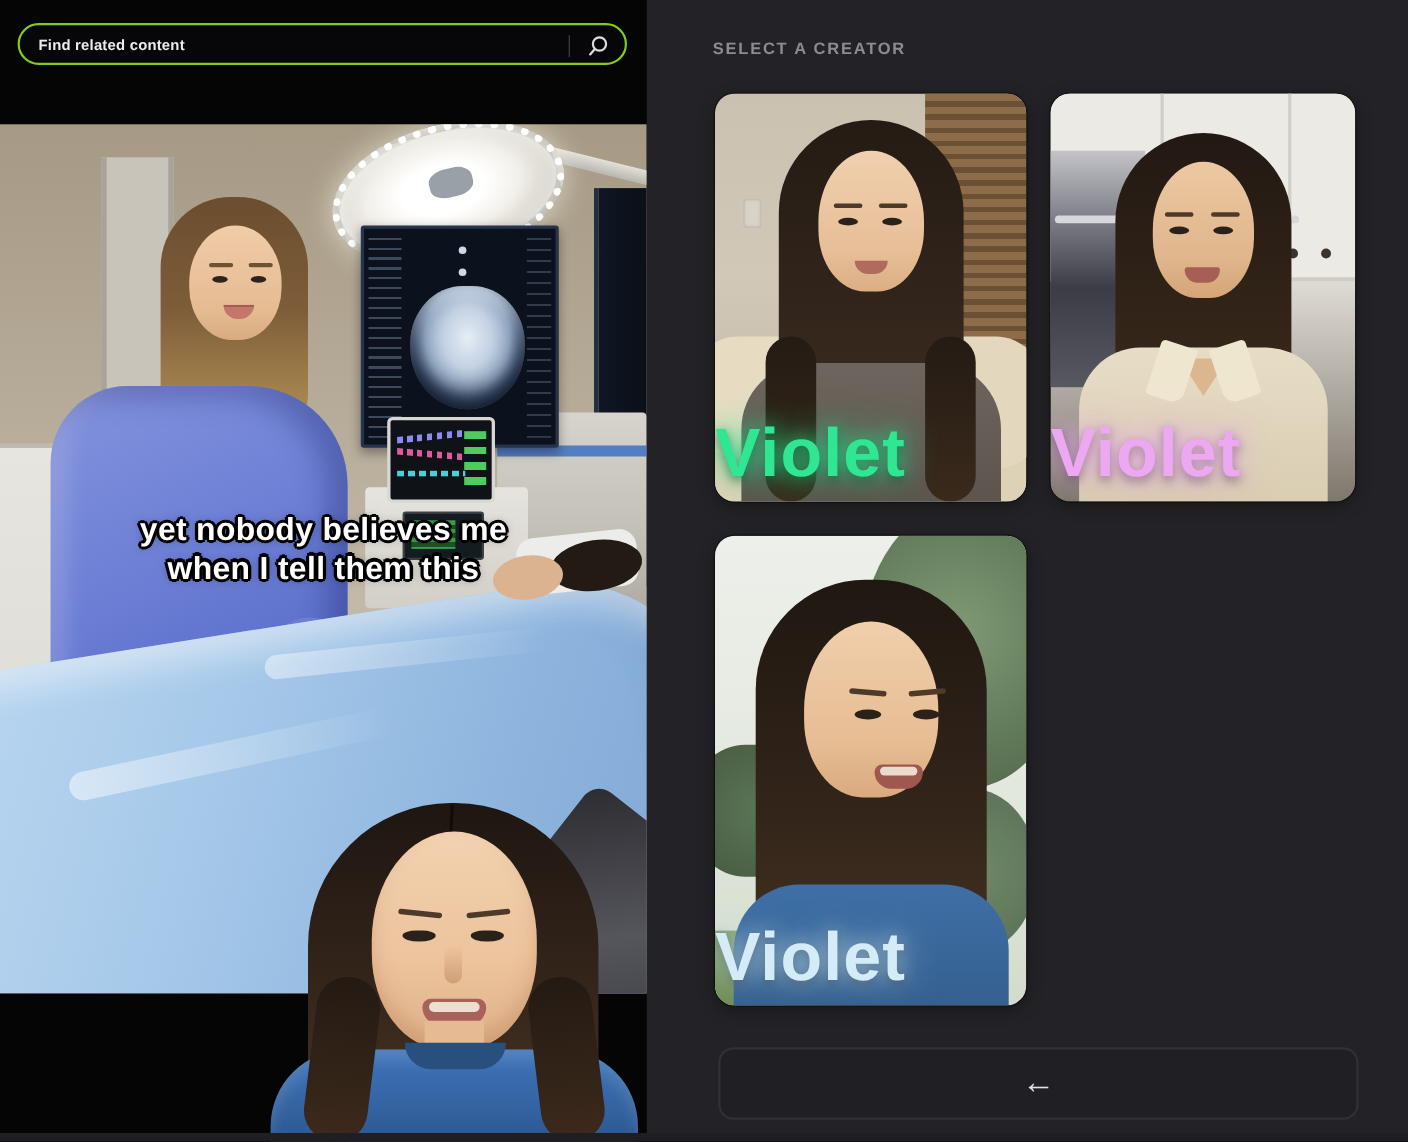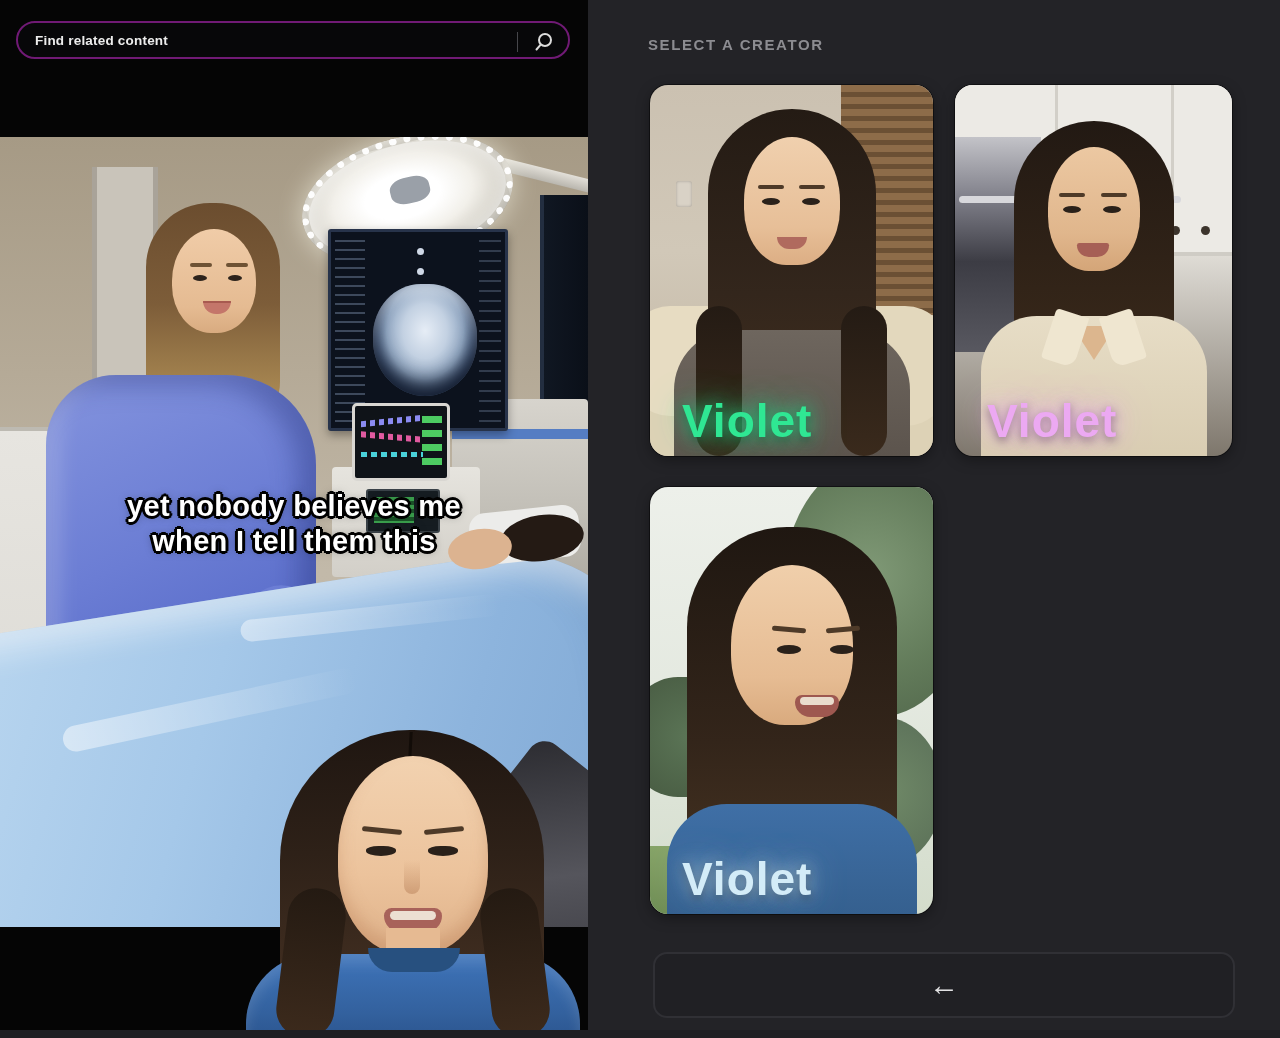--- a/index.html
+++ b/index.html
@@ -6,30 +6,30 @@
   html,body { background:#000; }
   #app {
     position:relative; width:1280px; height:1038px; overflow:hidden;
     background:#000; font-family:"Liberation Sans", sans-serif;
   }
   
   .left-panel { position:absolute; left:0; top:0; width:588px; height:1038px; background:#050505; overflow:hidden; }
 
   .search-bar {
     position:absolute; left:16px; top:21px; width:554px; height:38px;
-    border:2px solid #701a75; border-radius:20px; background:#070709;
+    border:2px solid #84cc16; border-radius:20px; background:#070709;
     display:flex; align-items:center; cursor:text;
   }
   .search-text { margin-left:17px; font-size:13.5px; font-weight:700; color:#ececec; letter-spacing:.2px; }
   .search-divider { position:absolute; right:50px; top:9px; width:1px; height:20px; background:#46464b; }
   .search-icon { position:absolute; right:13px; top:8px; width:22px; height:22px; cursor:pointer; }
 
   
   .video {
-    position:absolute; left:0; top:137px; width:588px; height:790px; overflow:hidden;
+    position:absolute; left:0; top:113px; width:588px; height:790px; overflow:hidden;
     background:linear-gradient(180deg,#a69a85 0%,#b5aa97 30%,#c2b9a9 55%,#bdb3a2 100%);
   }
   .sc { position:absolute; }
   .door-frame { left:92px; top:30px; width:66px; height:560px; background:#c9c4ba; border-left:5px solid #a9a399; border-right:5px solid #a9a399; }
   .white-cabinet { left:0; top:290px; width:94px; height:480px; background:linear-gradient(180deg,#e7e5e0,#d8d6d0); border-top:4px solid #bdbab2; }
   .lamp-arm { left:430px; top:34px; width:250px; height:13px; background:linear-gradient(180deg,#e3e0d9,#b9b6ae); transform:rotate(14deg); border-radius:7px; }
   .lamp {
     left:300px; top:0px; width:215px; height:125px; border-radius:50%;
     transform:rotate(-14deg);
     background:radial-gradient(ellipse at 48% 46%, #ffffff 26%, #f2f0ea 48%, #d9d6cd 66%, #b4b1a8 82%);
@@ -138,22 +138,22 @@
   .rp-header { position:absolute; left:60px; top:36px; font-size:15px; font-weight:700;
     letter-spacing:1.6px; color:#8c8c91; }
 
   .card { position:absolute; border-radius:18px; overflow:hidden; cursor:pointer;
     box-shadow:0 0 0 1px rgba(0,0,0,.45), 0 4px 14px rgba(0,0,0,.35); }
   .card1 { left:62px;  top:85px;  width:283px; height:371px; }
   .card2 { left:367px; top:85px;  width:277px; height:371px; }
   .card3 { left:62px;  top:487px; width:283px; height:427px; }
   .card4 { left:367px; top:487px; width:277px; height:427px; }
 
-  .creator-name { position:absolute; left:32px; bottom:8px; z-index:4;
-    font-size:46px; font-weight:700; letter-spacing:1px; }
+  .creator-name { position:absolute; left:0; bottom:8px; z-index:4;
+    font-size:62px; font-weight:700; letter-spacing:1px; }
 
   
   .p-hair { position:absolute; left:50%; transform:translateX(-50%); }
   .p-face { position:absolute; left:50%; transform:translateX(-50%); }
   .p-brow, .p-eye, .p-mouth, .p-nose { position:absolute; }
   .p-brow { width:26px; height:4px; border-radius:4px; background:#4e3a28; }
   .p-eye { width:18px; height:7px; border-radius:50%; background:#2a211a; }
 
   
   .card1 .scene { position:absolute; inset:0; background:linear-gradient(180deg,#cbc1b1 0%,#d1c8b8 45%,#c0b4a0 100%); }

